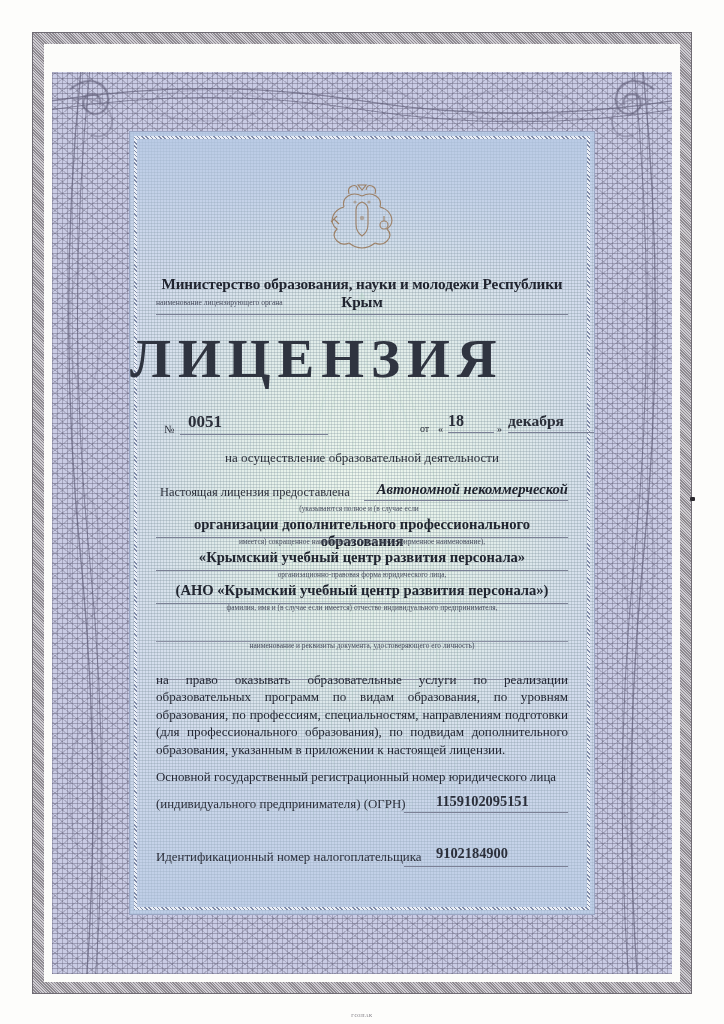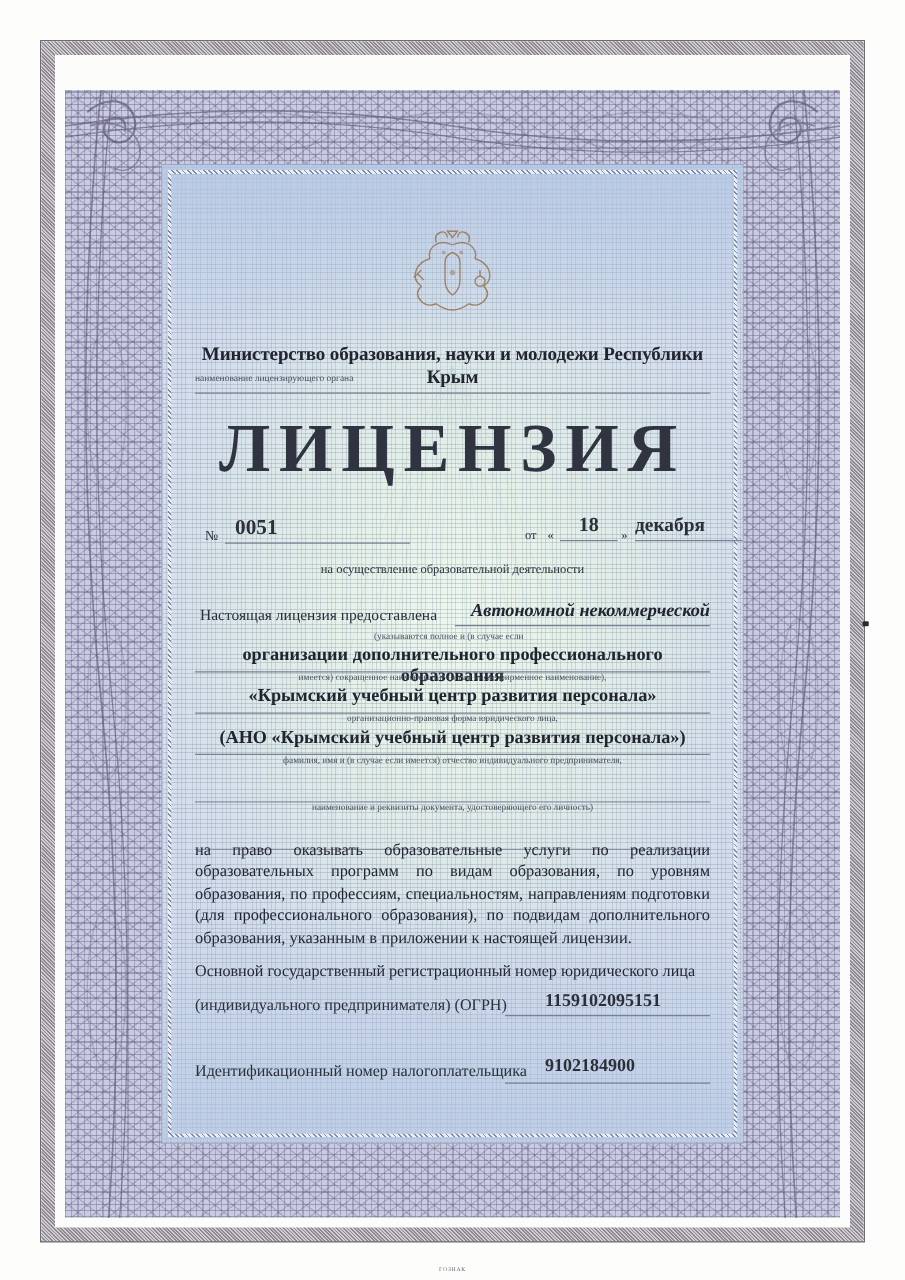--- a/index.html
+++ b/index.html
@@ -119,21 +119,20 @@
     padding-bottom:3px;
     color:#20242f;
   }
   .org-cap{
     position:absolute;left:26px;right:26px;top:166px;
     text-align:left;font-size:7.6px;color:#4a4f60;
   }
 
   .title{
     position:absolute;left:0;right:0;top:195px;
-    text-align:center;
     font-size:55px;font-weight:bold;
     letter-spacing:7px;
     color:#2f3440;
     font-family:"Liberation Serif", serif;
   }
 
   
   .numrow{
     position:absolute;left:26px;right:26px;top:280px;
     height:28px;
@@ -141,33 +140,33 @@
   .nsym{position:absolute;left:8px;top:11px;font-size:11px;}
   .nval{
     position:absolute;left:24px;top:0;width:140px;
     font-size:17px;font-weight:bold;padding-left:8px;
     border-bottom:1.1px solid #7b8095;padding-bottom:2px;
   }
   .ot{position:absolute;left:264px;top:11px;font-size:10px;}
   .q1{position:absolute;left:282px;top:11px;font-size:10px;}
   .dday{
     position:absolute;left:292px;top:0;width:46px;
-    text-align:center;font-size:16px;font-weight:bold;
+    text-align:left;font-size:16px;font-weight:bold;
     border-bottom:1.1px solid #7b8095;padding-bottom:2px;
   }
   .q2{position:absolute;left:341px;top:11px;font-size:10px;}
   .dmon{
     position:absolute;left:352px;top:0;width:118px;
     font-size:15.5px;font-weight:bold;
     border-bottom:1.1px solid #7b8095;padding-bottom:2px;
   }
 
   .subtitle{
     position:absolute;left:0;right:0;top:318px;
-    text-align:center;font-size:10px;color:#2b2f3a;
+    text-align:center;font-size:13px;color:#2b2f3a;
   }
 
   
   .grant{position:absolute;left:26px;right:26px;top:349px;}
   .grant-row{position:relative;height:24px;}
   .grant-lead{
     position:absolute;left:4px;top:4px;font-size:12.4px;
   }
   .grant-val{
     position:absolute;left:208px;right:0;top:0;

